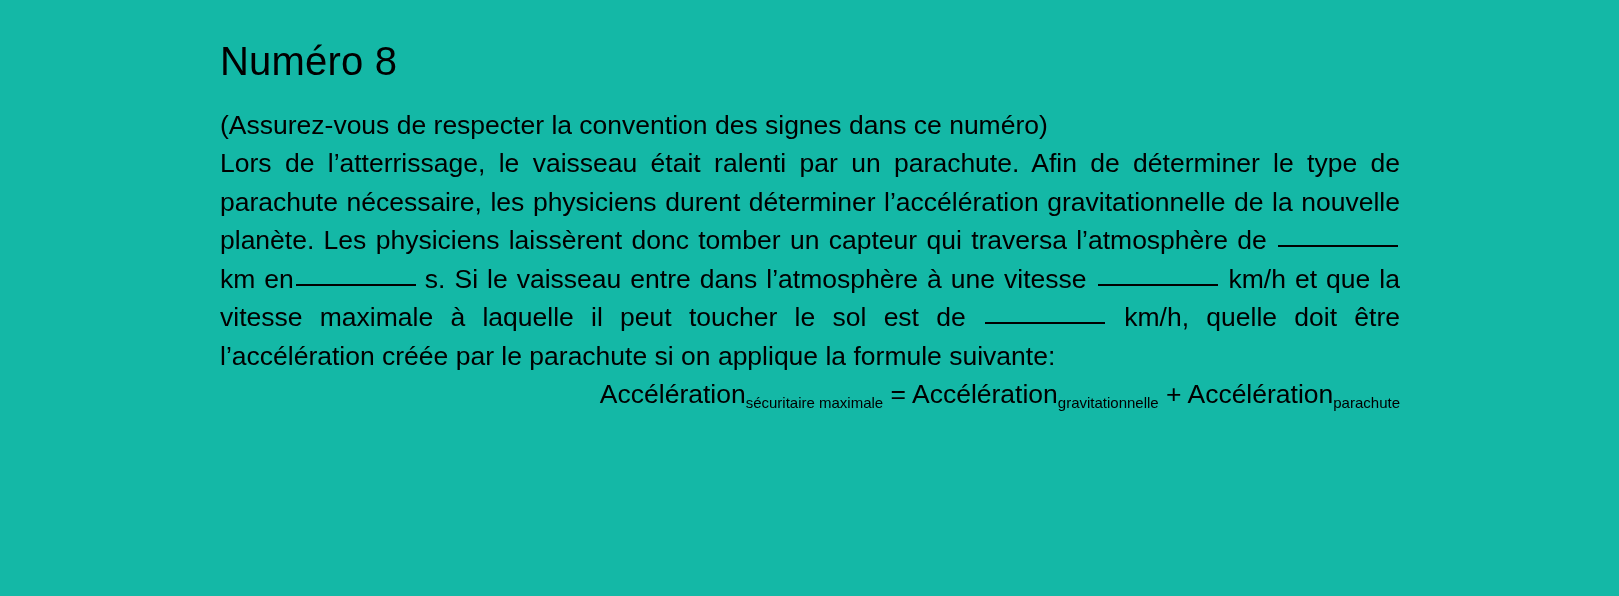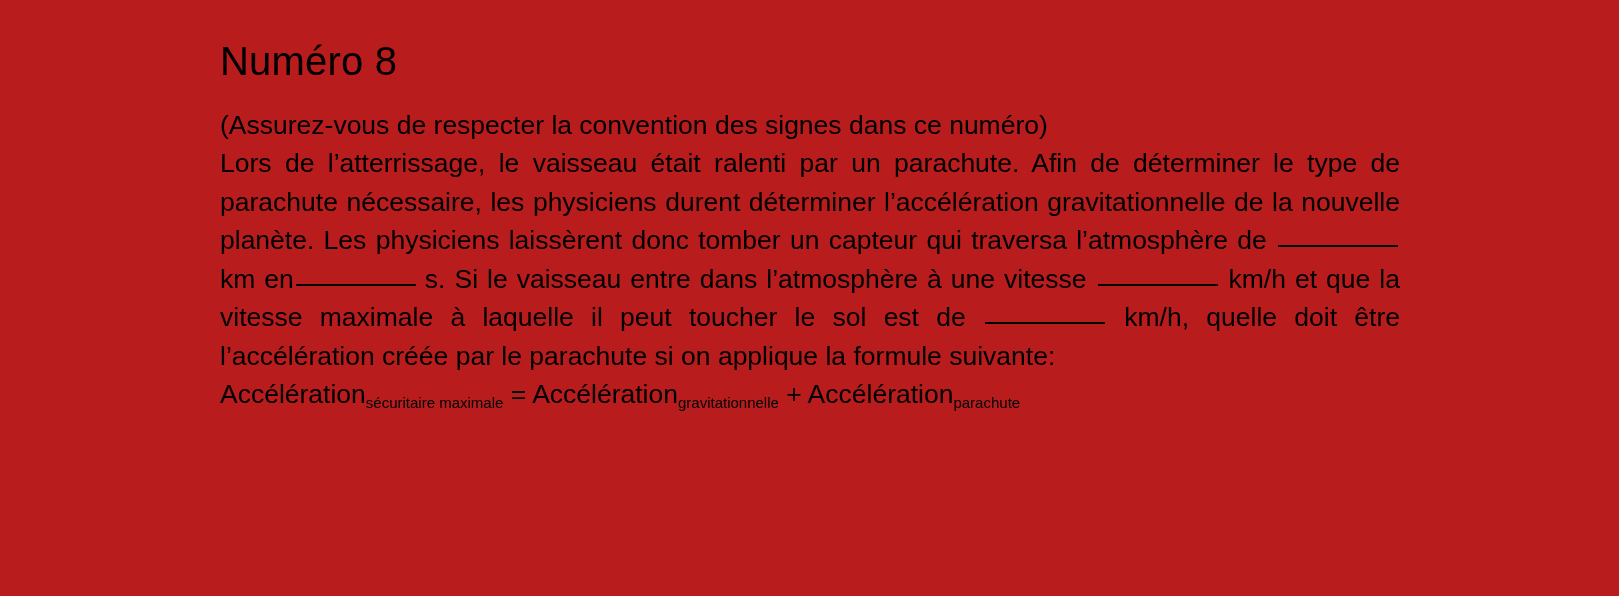--- a/index.html
+++ b/index.html
@@ -11,21 +11,21 @@
     width: 1619px;
     height: 596px;
     font-family: "Liberation Sans", sans-serif;
     color: #000000;
     overflow: hidden;
   }
   .slide {
     position: relative;
     width: 1619px;
     height: 596px;
-    background: #b91c1c;
+    background: #14b8a6;
     box-sizing: border-box;
   }
   .content {
     position: absolute;
     left: 220px;
     top: 38px;
     width: 1180px;
   }
   .title {
     font-size: 40px;
@@ -55,20 +55,21 @@
     vertical-align: 2px;
     margin: 0 2px;
   }
   .blank.tight {
     margin: 0 0 0 2px;
   }
   .formula {
     margin: 0;
     font-size: 26.5px;
     white-space: nowrap;
+    text-align: right;
   }
   .formula sub {
     font-size: 15px;
     vertical-align: baseline;
     position: relative;
     top: 5px;
   }
 </style>
 </head>
 <body>

